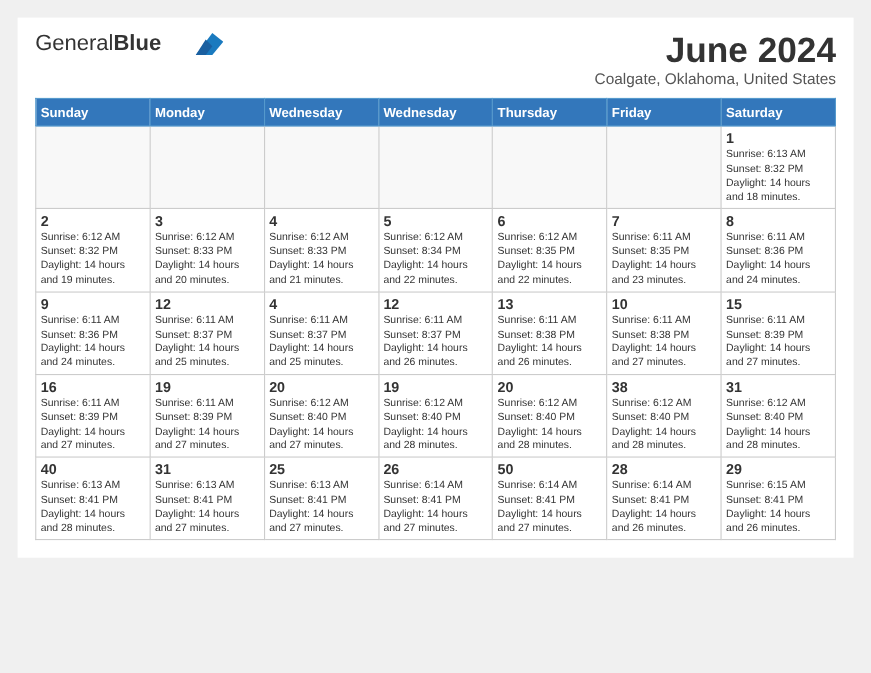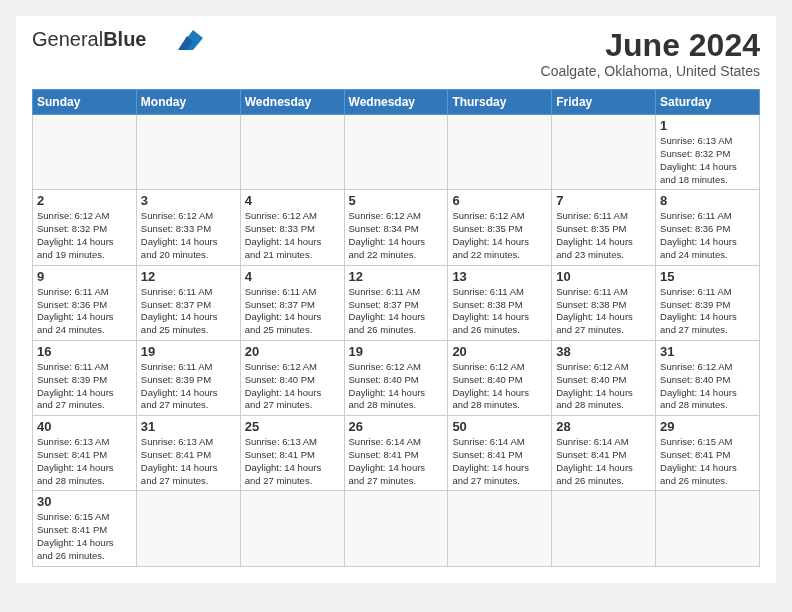--- a/index.html
+++ b/index.html
@@ -252,27 +252,15 @@
           </td>
           <td>
             <span class="day-num">28</span>
             <div class="day-info">Sunrise: 6:14 AM<br>Sunset: 8:41 PM<br>Daylight: 14 hours and 26 minutes.</div>
           </td>
           <td>
             <span class="day-num">29</span>
             <div class="day-info">Sunrise: 6:15 AM<br>Sunset: 8:41 PM<br>Daylight: 14 hours and 26 minutes.</div>
           </td>
         </tr>
-        <tr>
-          <td>
-            <span class="day-num">30</span>
-            <div class="day-info">Sunrise: 6:15 AM<br>Sunset: 8:41 PM<br>Daylight: 14 hours and 26 minutes.</div>
-          </td>
-          <td class="empty"></td>
-          <td class="empty"></td>
-          <td class="empty"></td>
-          <td class="empty"></td>
-          <td class="empty"></td>
-          <td class="empty"></td>
-        </tr>
       </tbody>
   </table>
 </div>
 
 </body></html>

